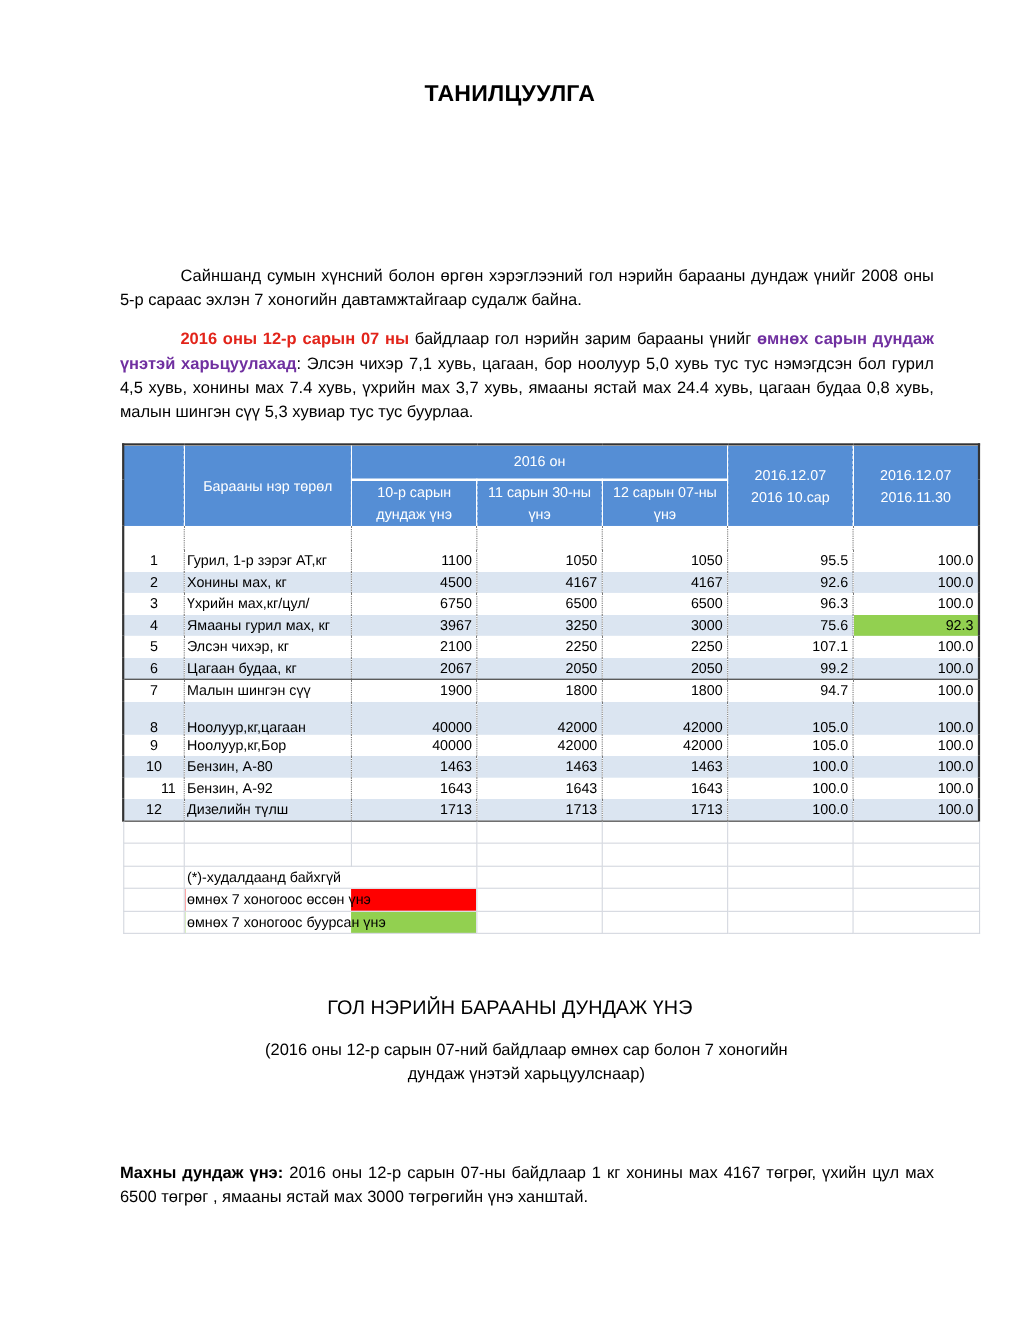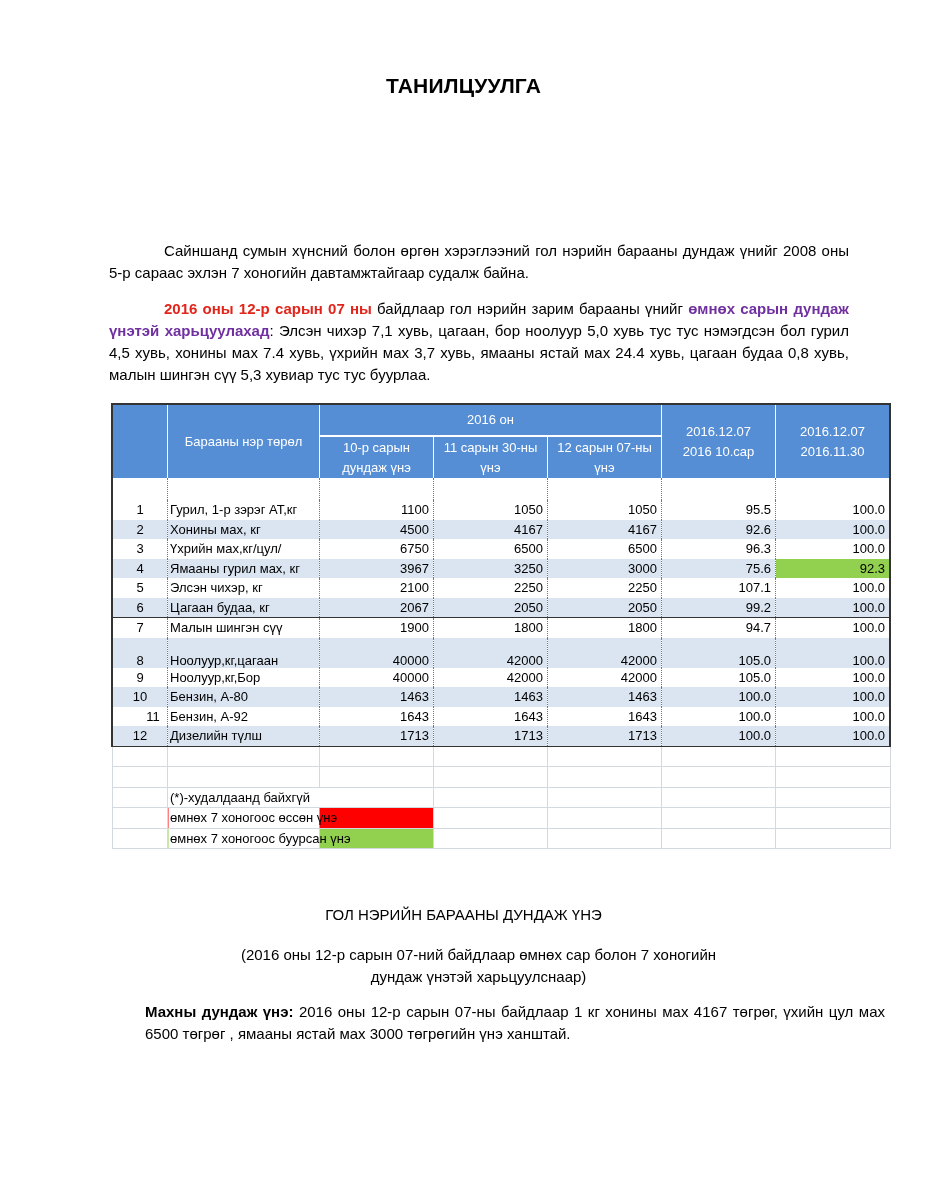--- a/index.html
+++ b/index.html
@@ -24,23 +24,23 @@
   .c-v { width:107px; text-align:right; padding-right:4px !important; }
   .alt { background:#dbe5f1; }
   .dots { border-right:1px dotted #777; }
   .outer-left { border-left:2px solid #333; }
   .outer-right { border-right:2px solid #333 !important; }
   .thick-top td { border-top:1.5px solid #333; }
   .thick-bot td { border-bottom:1.5px solid #333; }
   .grid td { border:1px solid #d4d8df; background:#fff; }
   .blank td { height:12px; }
 
-  .sec-title { position:absolute; top:906px; left:0; width:927px; text-align:center; font-size:15px; }
+  .sec-title { position:absolute; top:906px; left:0; width:927px; text-align:center; font-size:18px; }
   .sec-sub { position:absolute; top:944px; left:0; width:957px; text-align:center; font-size:15px; line-height:22px; }
-  .p3 { top:1001px;margin-left:36px; }
+  .p3 { top:1056px; }
 </style>
 </head>
 <body>
 
 <div class="title">ТАНИЛЦУУЛГА</div>
 
 <div class="subtitle">
 </div>
 
 <div class="para p1"><span class="indent"></span><span>Сайншанд сумын хүнсний болон өргөн хэрэглээний гол нэрийн барааны дундаж үнийг 2008 оны 5-р сараас эхлэн 7 хоногийн давтамжтайгаар судалж байна.</span></div>

